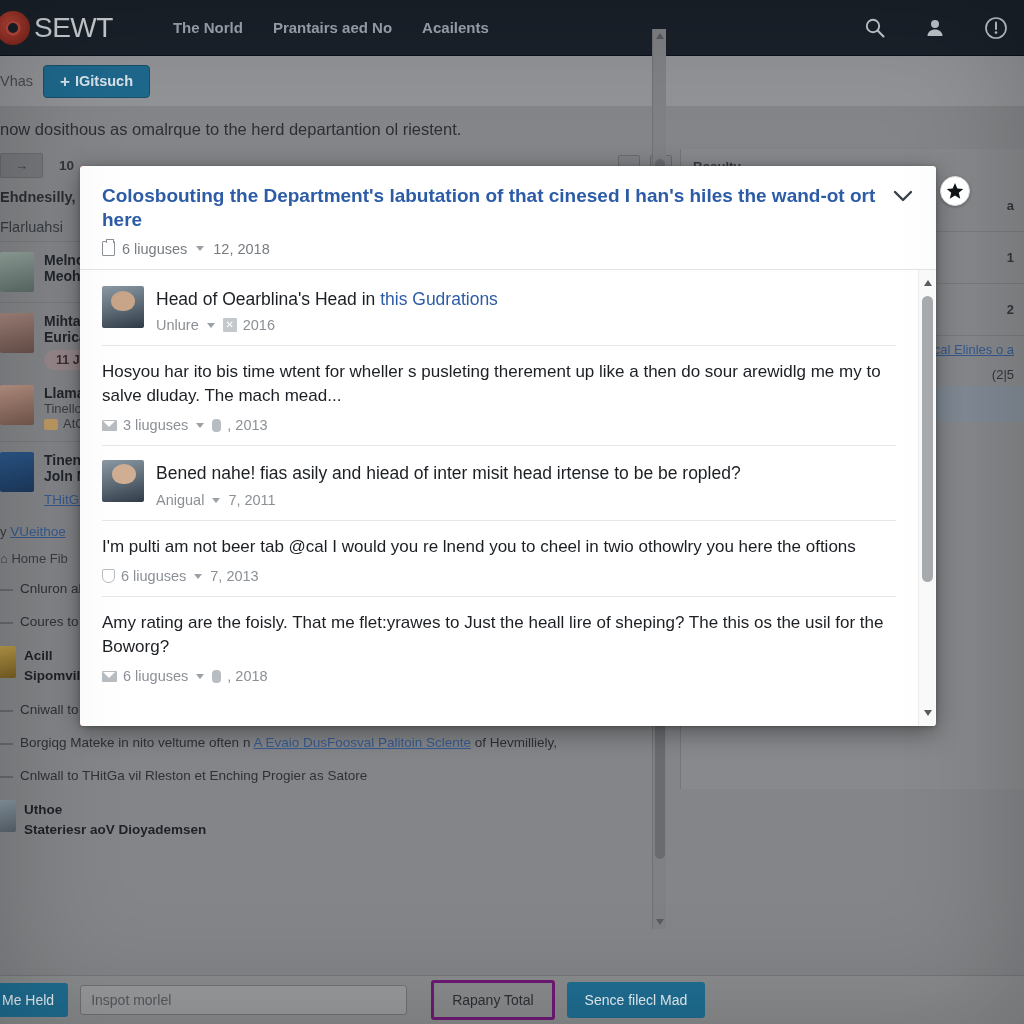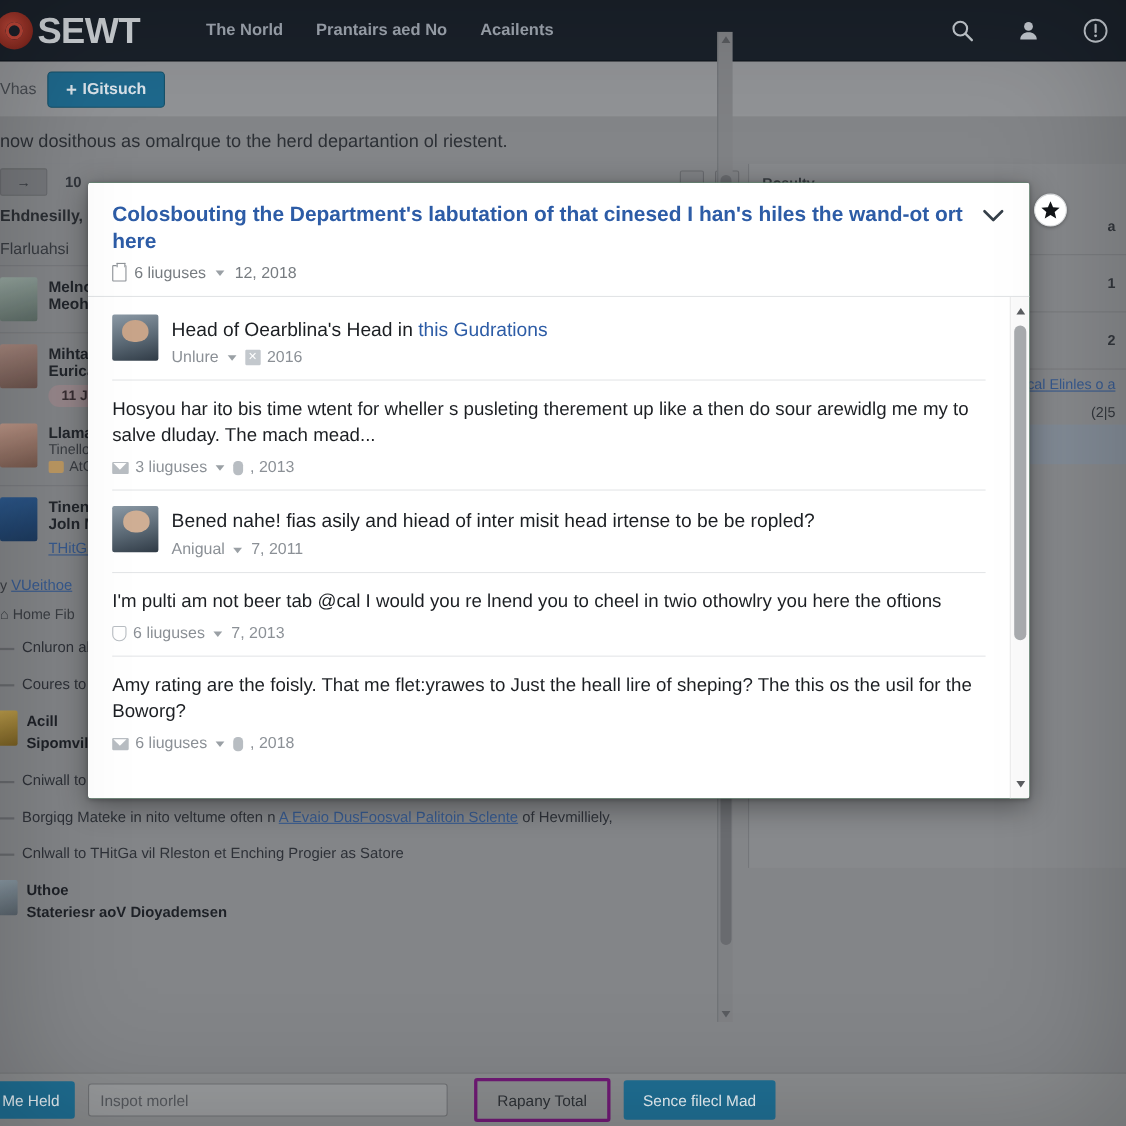--- a/index.html
+++ b/index.html
@@ -26,21 +26,21 @@
     margin-right: 4px; margin-left: -6px;
     position: relative; flex: 0 0 auto;
   }
   .brand-mark::after {
     content: ""; position: absolute; left: 9px; top: 9px;
     width: 16px; height: 16px; border-radius: 50%;
     background: #1b222b;
     box-shadow: inset 0 0 0 3px #c94a3a;
   }
   .brand-text {
-    color: #d9dde1; font-size: 33px; font-weight: bold;
+    color: #d9dde1; font-size: 28px; font-weight: normal;
     letter-spacing: -0.5px; line-height: 1;
   }
   .topnav { display: flex; align-items: center; margin-left: 60px; gap: 30px; }
   .topnav-item {
     color: #a7afb8; font-size: 15px; font-weight: bold;
     white-space: nowrap; cursor: pointer;
   }
   .topbar-right {
     margin-left: auto; display: flex; align-items: center;
     gap: 38px; padding-right: 16px;
@@ -194,21 +194,21 @@
   }
   .text-input::placeholder { color: #56595e; }
 
   
   .modal-shade {
     position: absolute; inset: 0; background: rgba(20,24,28,0.06);
     pointer-events: none;
   }
   .modal {
     position: absolute; left: 80px; top: 166px; width: 856px; height: 560px;
-    background: #14532d;
+    background: #c2410c;
     border-radius: 3px;
     box-shadow: 0 6px 26px rgba(0,0,0,0.40), 0 1px 4px rgba(0,0,0,0.25);
     display: flex; flex-direction: column; overflow: hidden;
   }
   .modal-header {
     padding: 18px 22px 12px 22px; background: #fff;
     border-bottom: 1px solid #e2e4e6; flex: 0 0 auto;
   }
   .modal-title-row { display: flex; align-items: flex-start; gap: 10px; }
   .modal-title {

